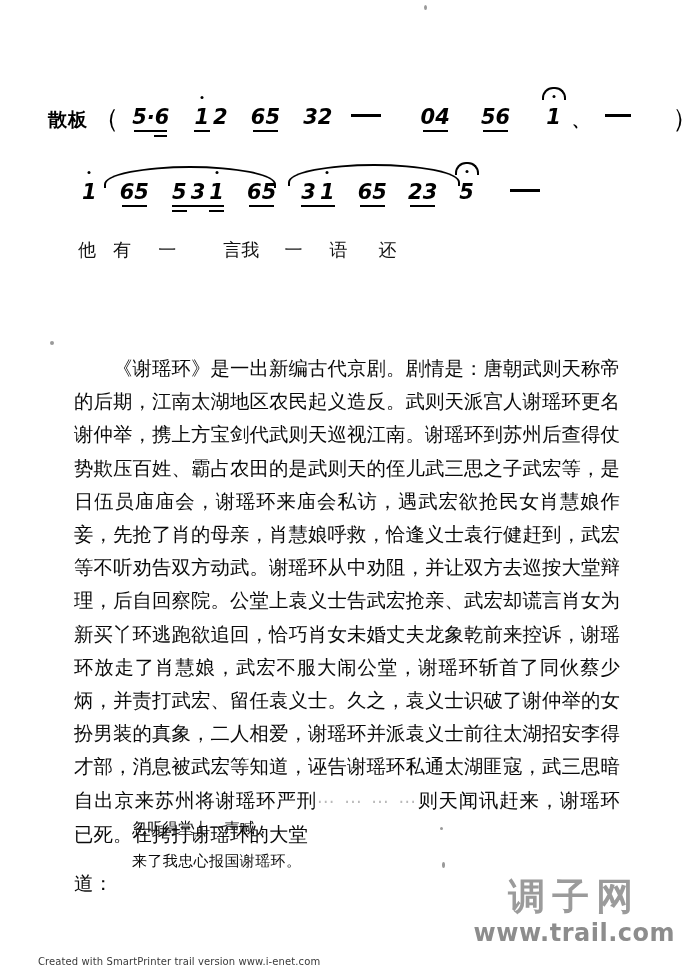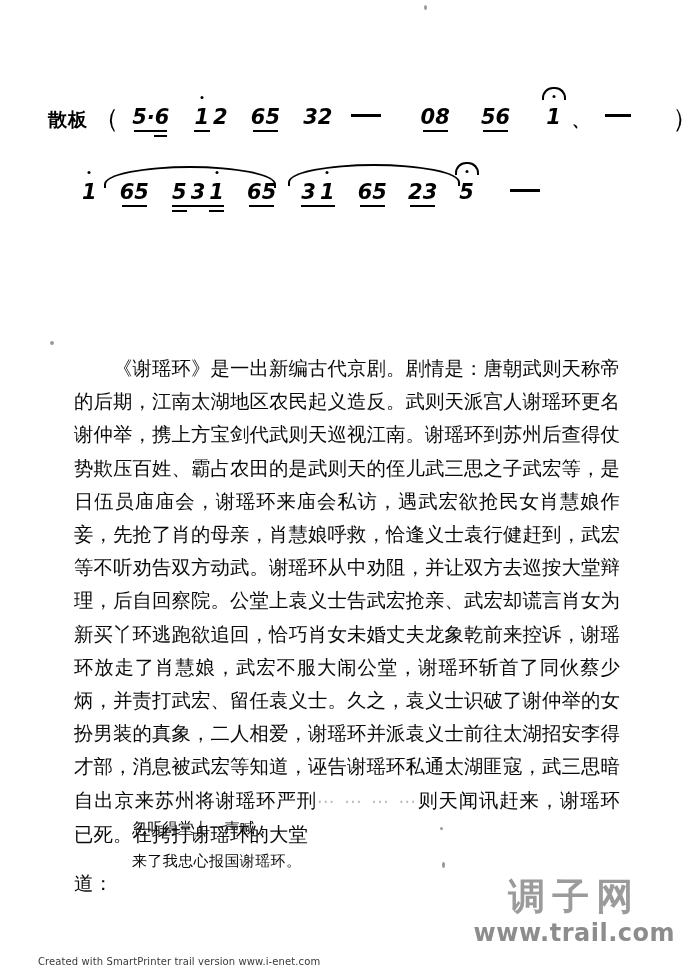--- a/index.html
+++ b/index.html
@@ -294,21 +294,21 @@
     
     <span class="ngroup" style="margin-left:14px;">
       <span class="digits">32</span>
     </span>
 
     
     <span class="dash"></span>
 
     
     <span class="ngroup" style="margin-left:24px;">
-      <span class="digits">08</span>
+      <span class="digits">04</span>
       <span class="beam1" style="left:2px;right:2px;"></span>
     </span>
 
     
     <span class="ngroup" style="margin-left:22px;">
       <span class="digits">56</span>
       <span class="beam1" style="left:2px;right:2px;"></span>
     </span>
 
     
@@ -391,20 +391,29 @@
           <span class="fermata"></span>
           <span class="fermata-dot"></span>
           <span>5</span>
         </span>
       </span>
     </span>
 
     <span class="dash" style="margin-left:24px;"></span>
   </div>
 
+  <div id="lyrics-row">
+    <span class="lyric">他</span>
+    <span class="lyric" style="margin-left:12px;">有</span>
+    <span class="lyric" style="margin-left:22px;">一</span>
+    <span class="lyric" style="margin-left:42px;">言我</span>
+    <span class="lyric" style="margin-left:20px;">一</span>
+    <span class="lyric" style="margin-left:22px;">语</span>
+    <span class="lyric" style="margin-left:26px;">还</span>
+  </div>
 
 </div>
 
 <div class="speck" style="left:50px; top:341px; width:4px; height:4px;"></div>
 <div class="speck" style="left:424px; top:5px; width:3px; height:5px;"></div>
 
 <div class="prose">
   <p><span class="indent"></span><span>《谢瑶环》是一出新编古代京剧。剧情是：唐朝武则天称帝的后期，江南太湖地区农民起义造反。武则天派宫人谢瑶环更名谢仲举，携上方宝剑代武则天巡视江南。谢瑶环到苏州后查得仗势欺压百姓、霸占农田的是武则天的侄儿武三思之子武宏等，是日伍员庙庙会，谢瑶环来庙会私访，遇武宏欲抢民女肖慧娘作妾，先抢了肖的母亲，肖慧娘呼救，恰逢义士袁行健赶到，武宏等不听劝告双方动武。谢瑶环从中劝阻，并让双方去巡按大堂辩理，后自回察院。公堂上袁义士告武宏抢亲、武宏却谎言肖女为新买丫环逃跑欲追回，恰巧肖女未婚丈夫龙象乾前来控诉，谢瑶环放走了肖慧娘，武宏不服大闹公堂，谢瑶环斩首了同伙蔡少炳，并责打武宏、留任袁义士。久之，袁义士识破了谢仲举的女扮男装的真象，二人相爱，谢瑶环并派袁义士前往太湖招安李得才部，消息被武宏等知道，诬告谢瑶环私通太湖匪寇，武三思暗自出京来苏州将谢瑶环严刑</span><span class="fade-tail">⋯ ⋯ ⋯ ⋯</span><span>则天闻讯赶来，谢瑶环已死。在拷打谢瑶环的大堂</span></p>
   <p>道：</p>
 </div>

